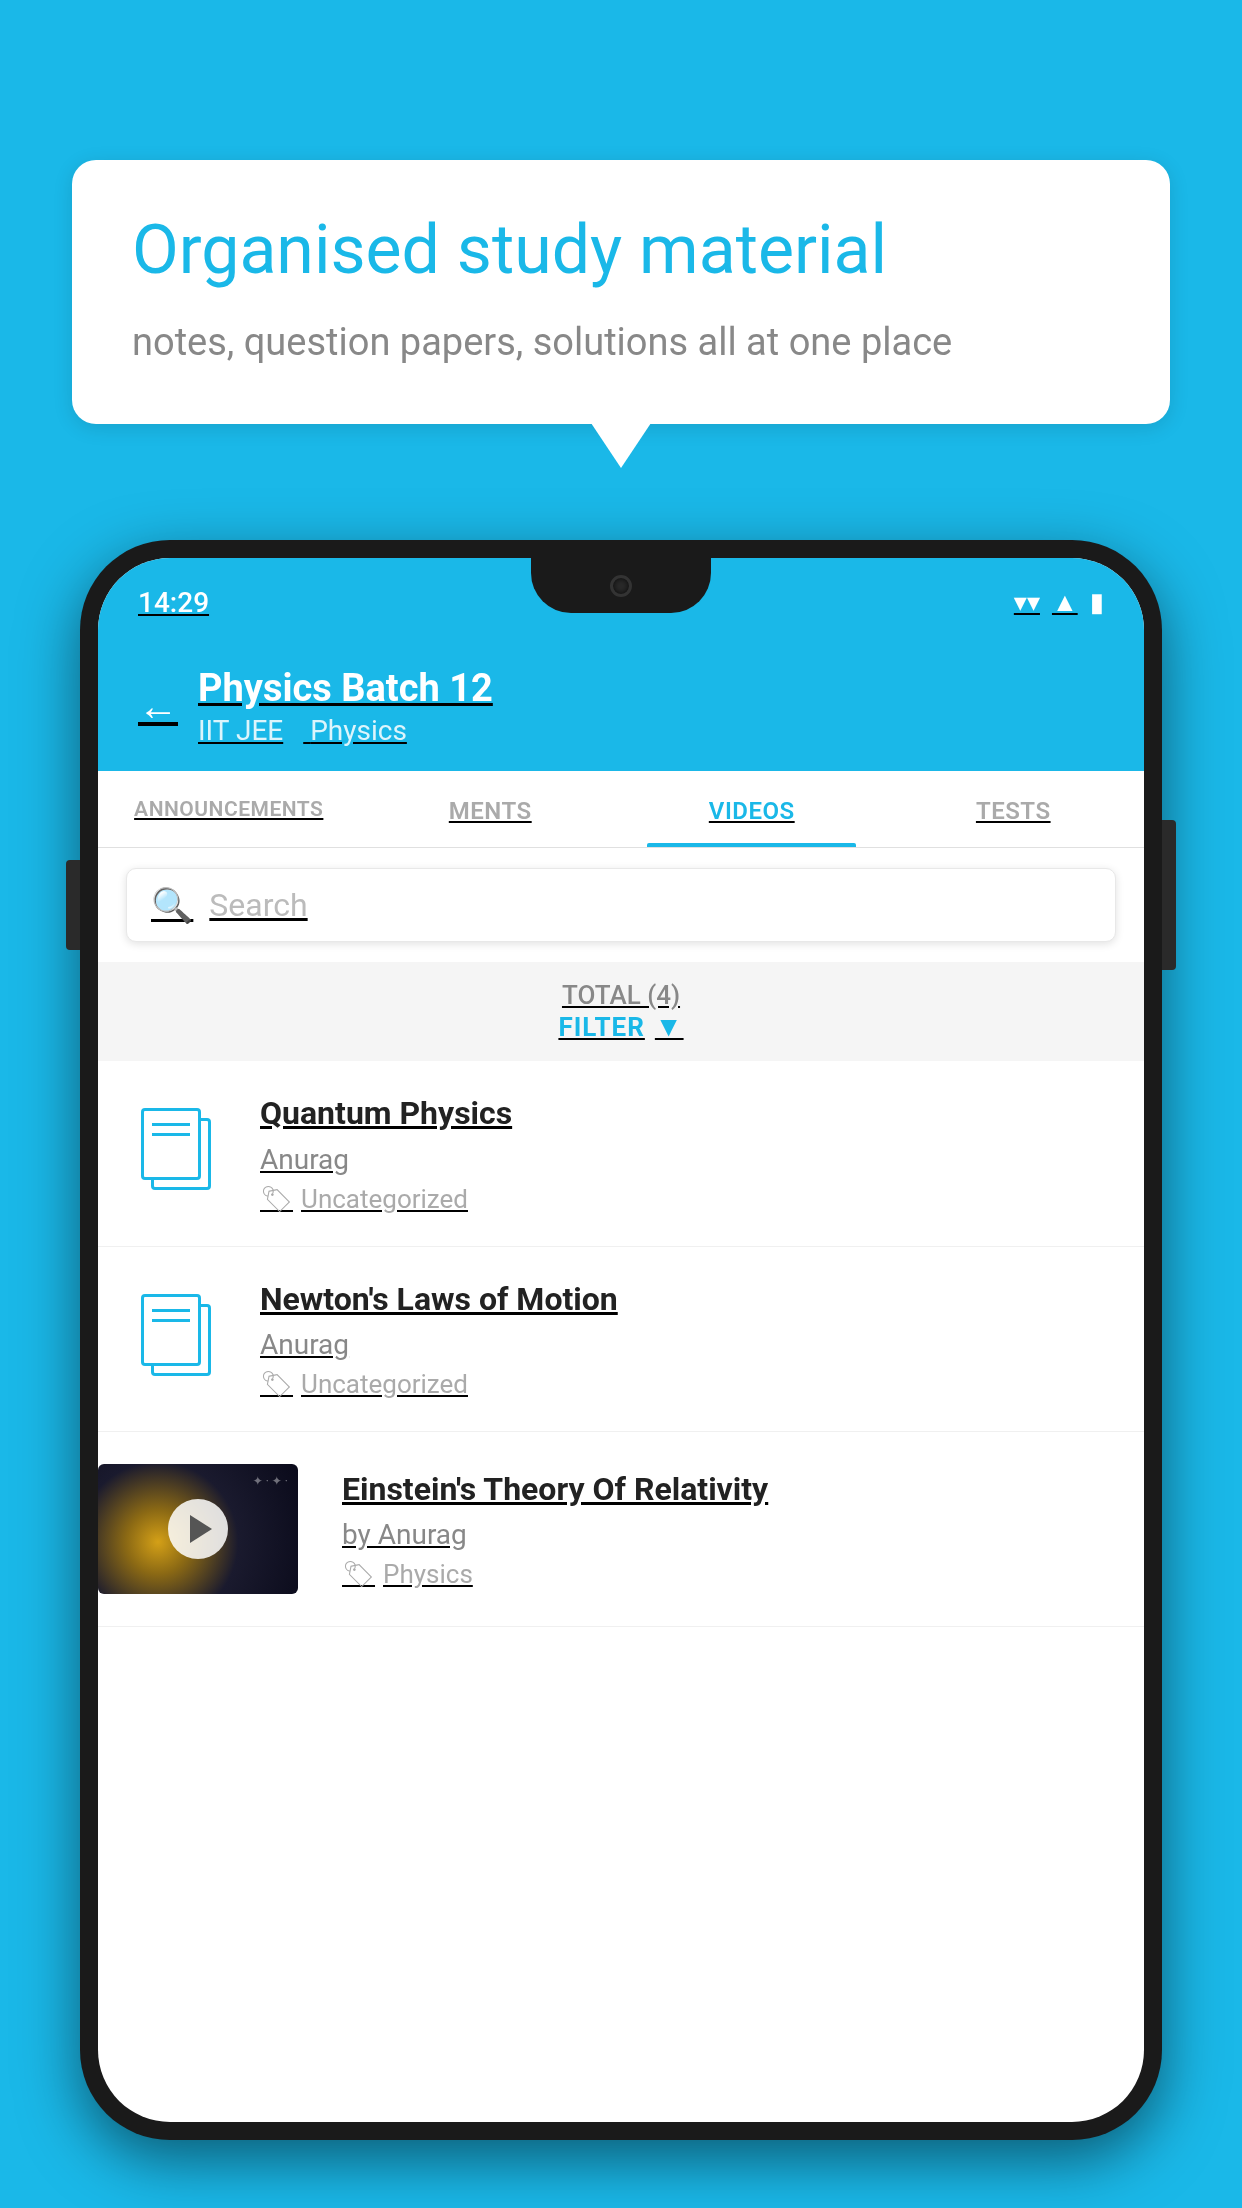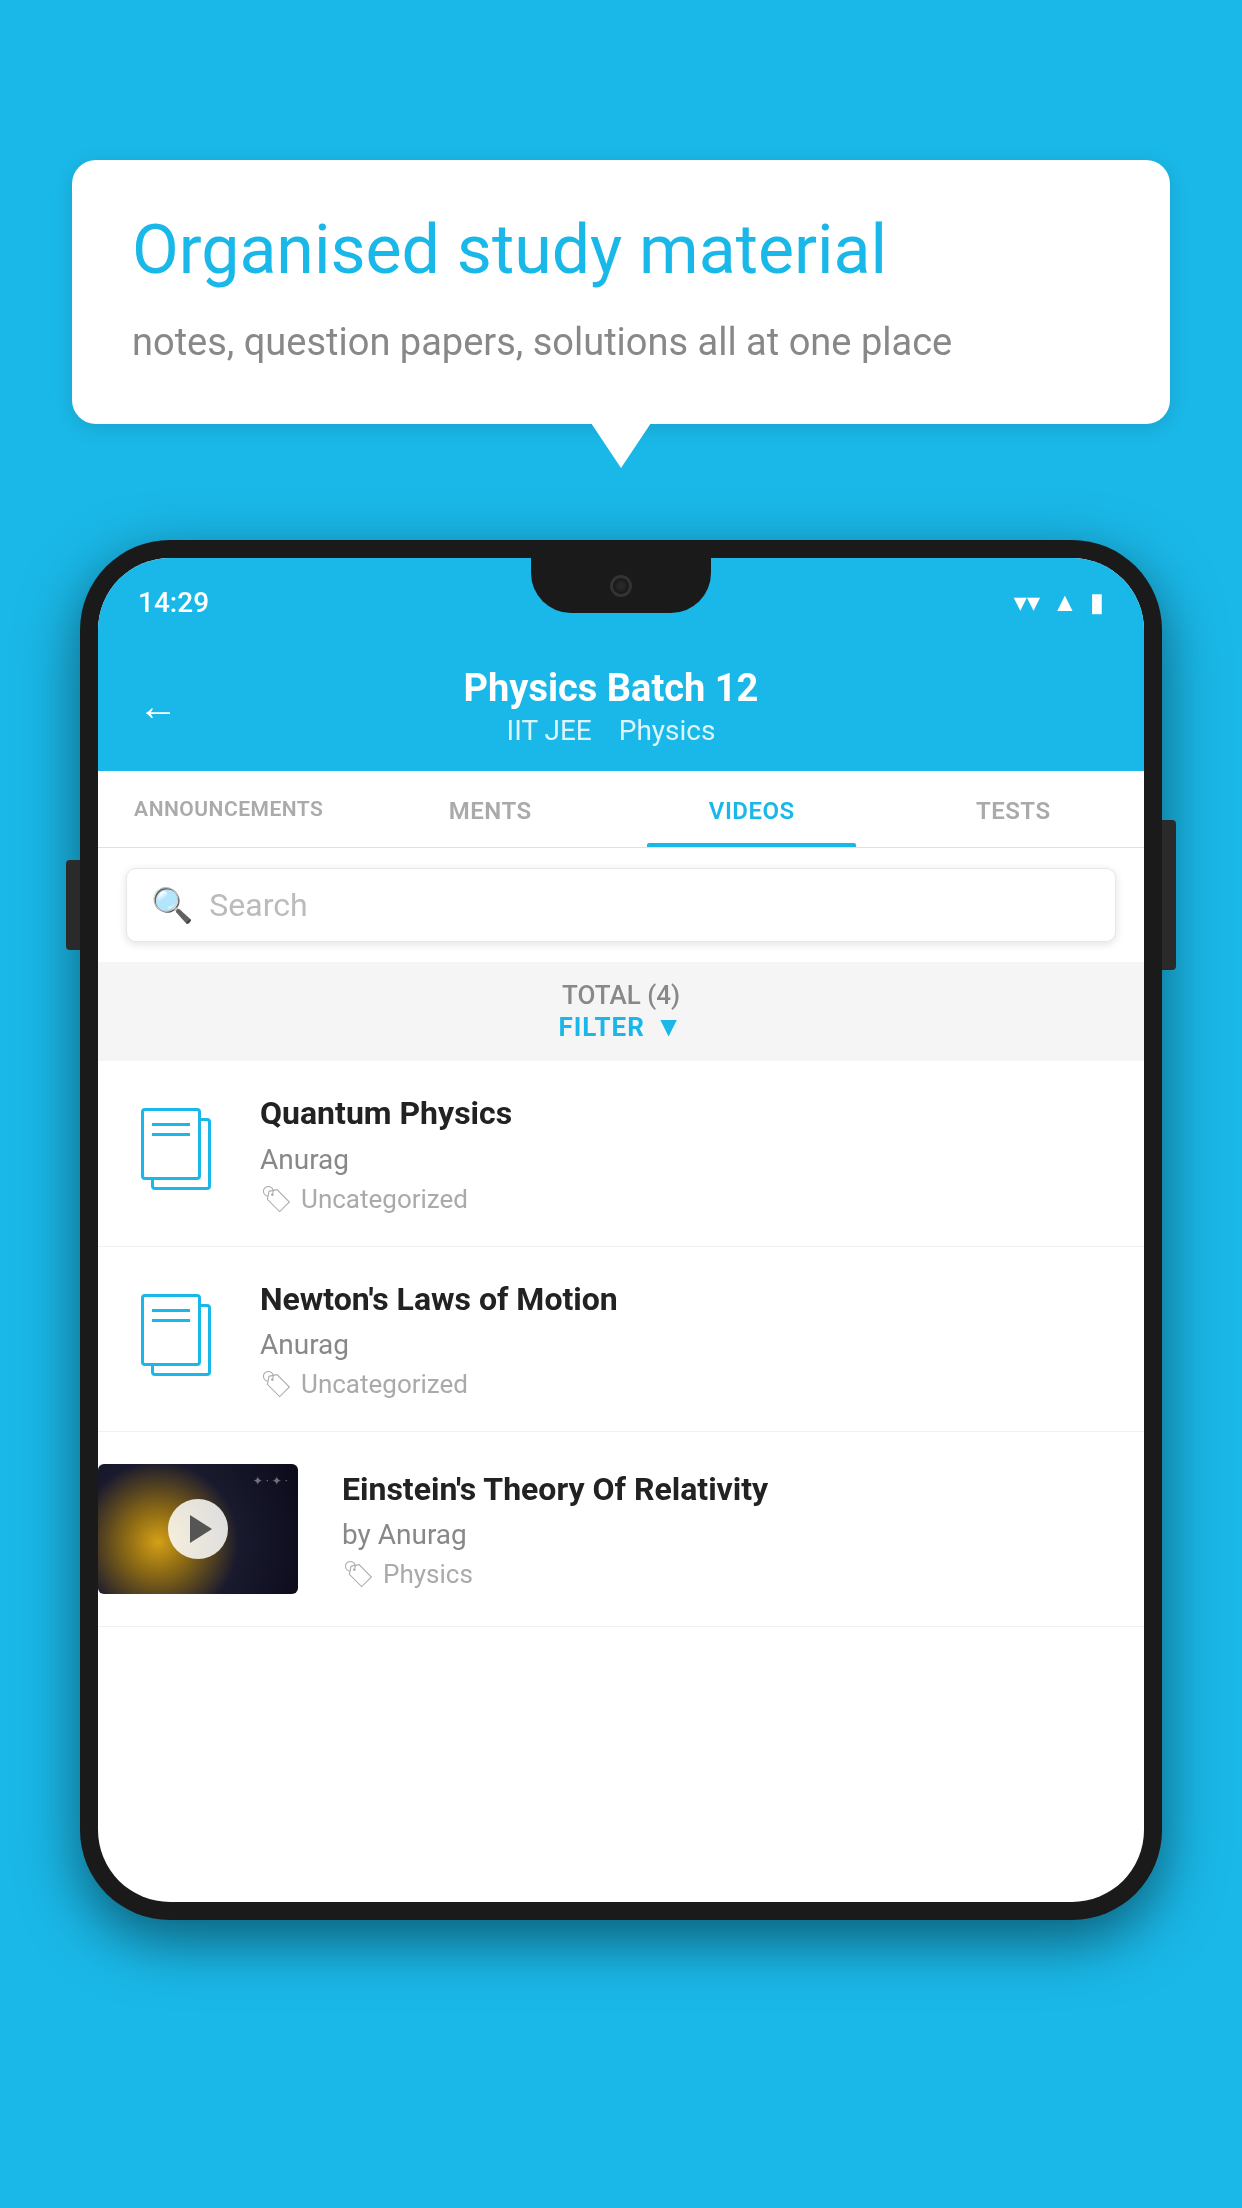--- a/index.html
+++ b/index.html
@@ -57,26 +57,27 @@
     .phone-wrapper {
       position: absolute;
       top: 540px;
       left: 80px;
       right: 80px;
       bottom: 0px;
     }
 
     .phone-shell {
       width: 100%;
-      height: 1380px;
+      height: 1600px;
       background: #1a1a1a;
       border-radius: 90px;
       padding: 18px;
       position: relative;
       box-shadow: 0 20px 60px rgba(0,0,0,0.5);
+      text-decoration: underline;
     }
 
     
     .phone-shell::before {
       content: '';
       position: absolute;
       left: -14px;
       top: 320px;
       width: 14px;
       height: 90px;
@@ -161,21 +162,20 @@
 
     .back-arrow {
       color: white;
       font-size: 40px;
       cursor: pointer;
       font-weight: 300;
     }
 
     .header-text {
       flex: 1;
-      text-align: center;
     }
 
     .header-title {
       color: white;
       font-size: 38px;
       font-weight: 700;
     }
 
     .header-subtitle {
       color: rgba(255,255,255,0.85);

